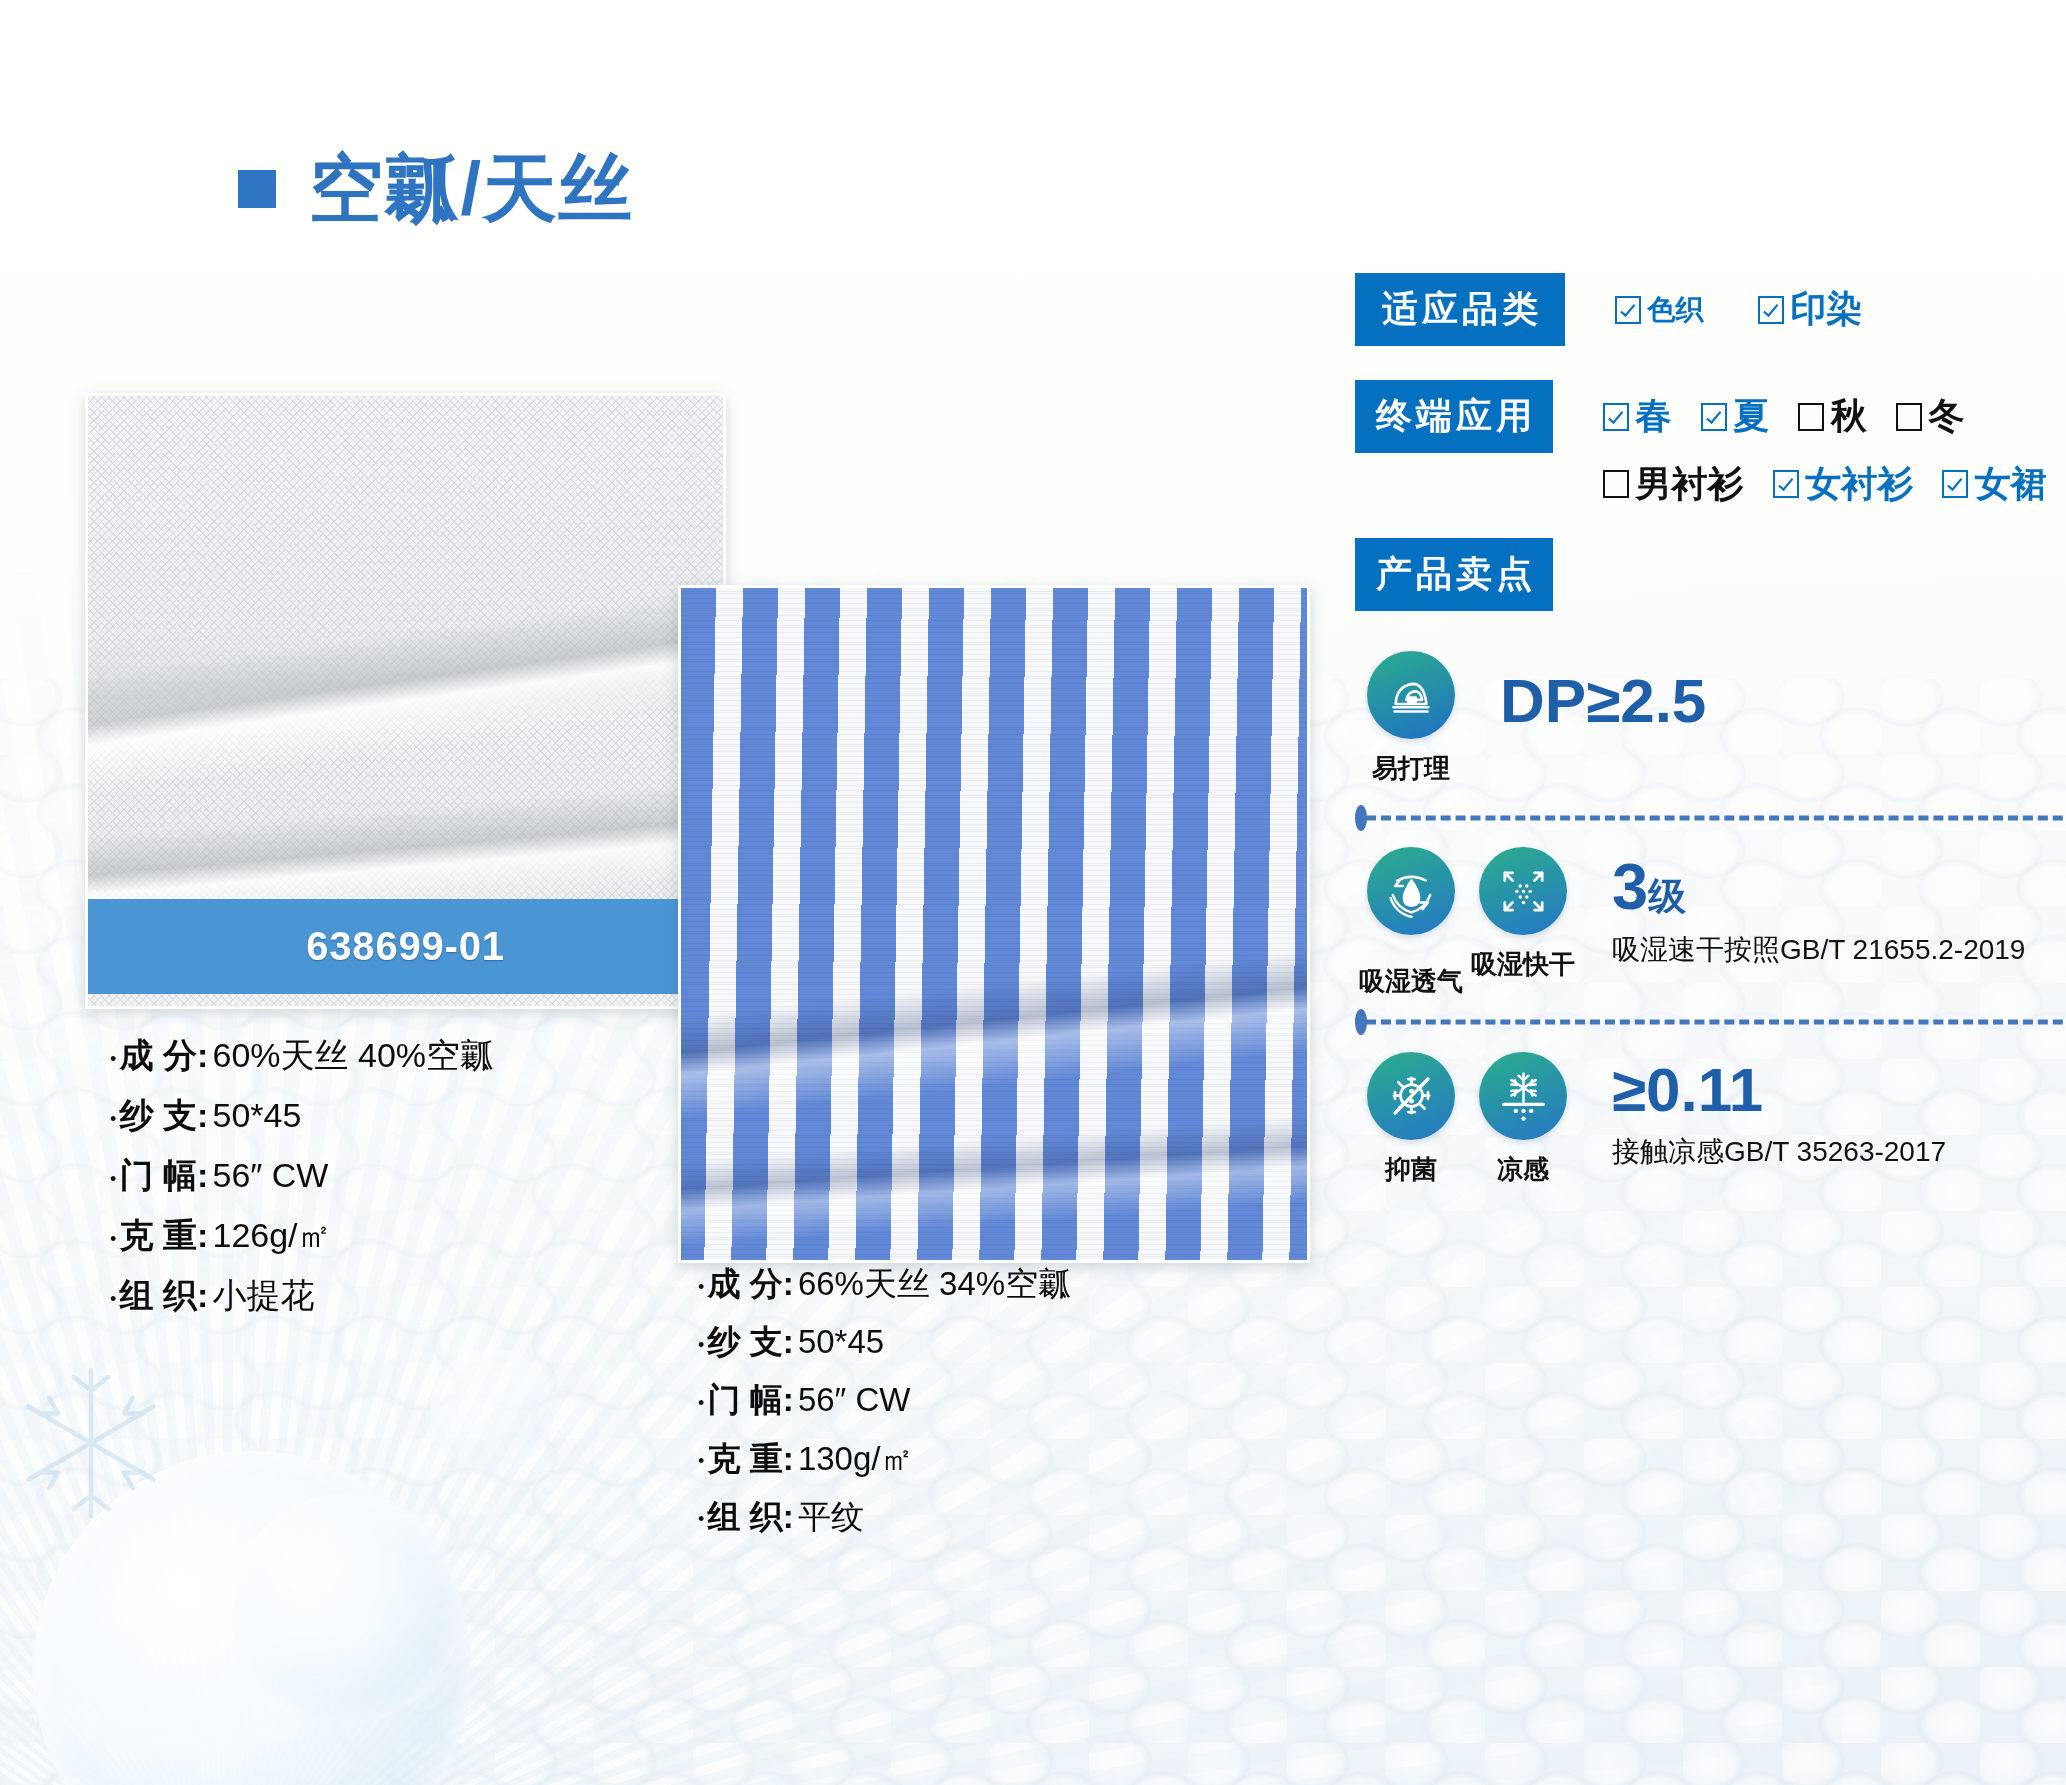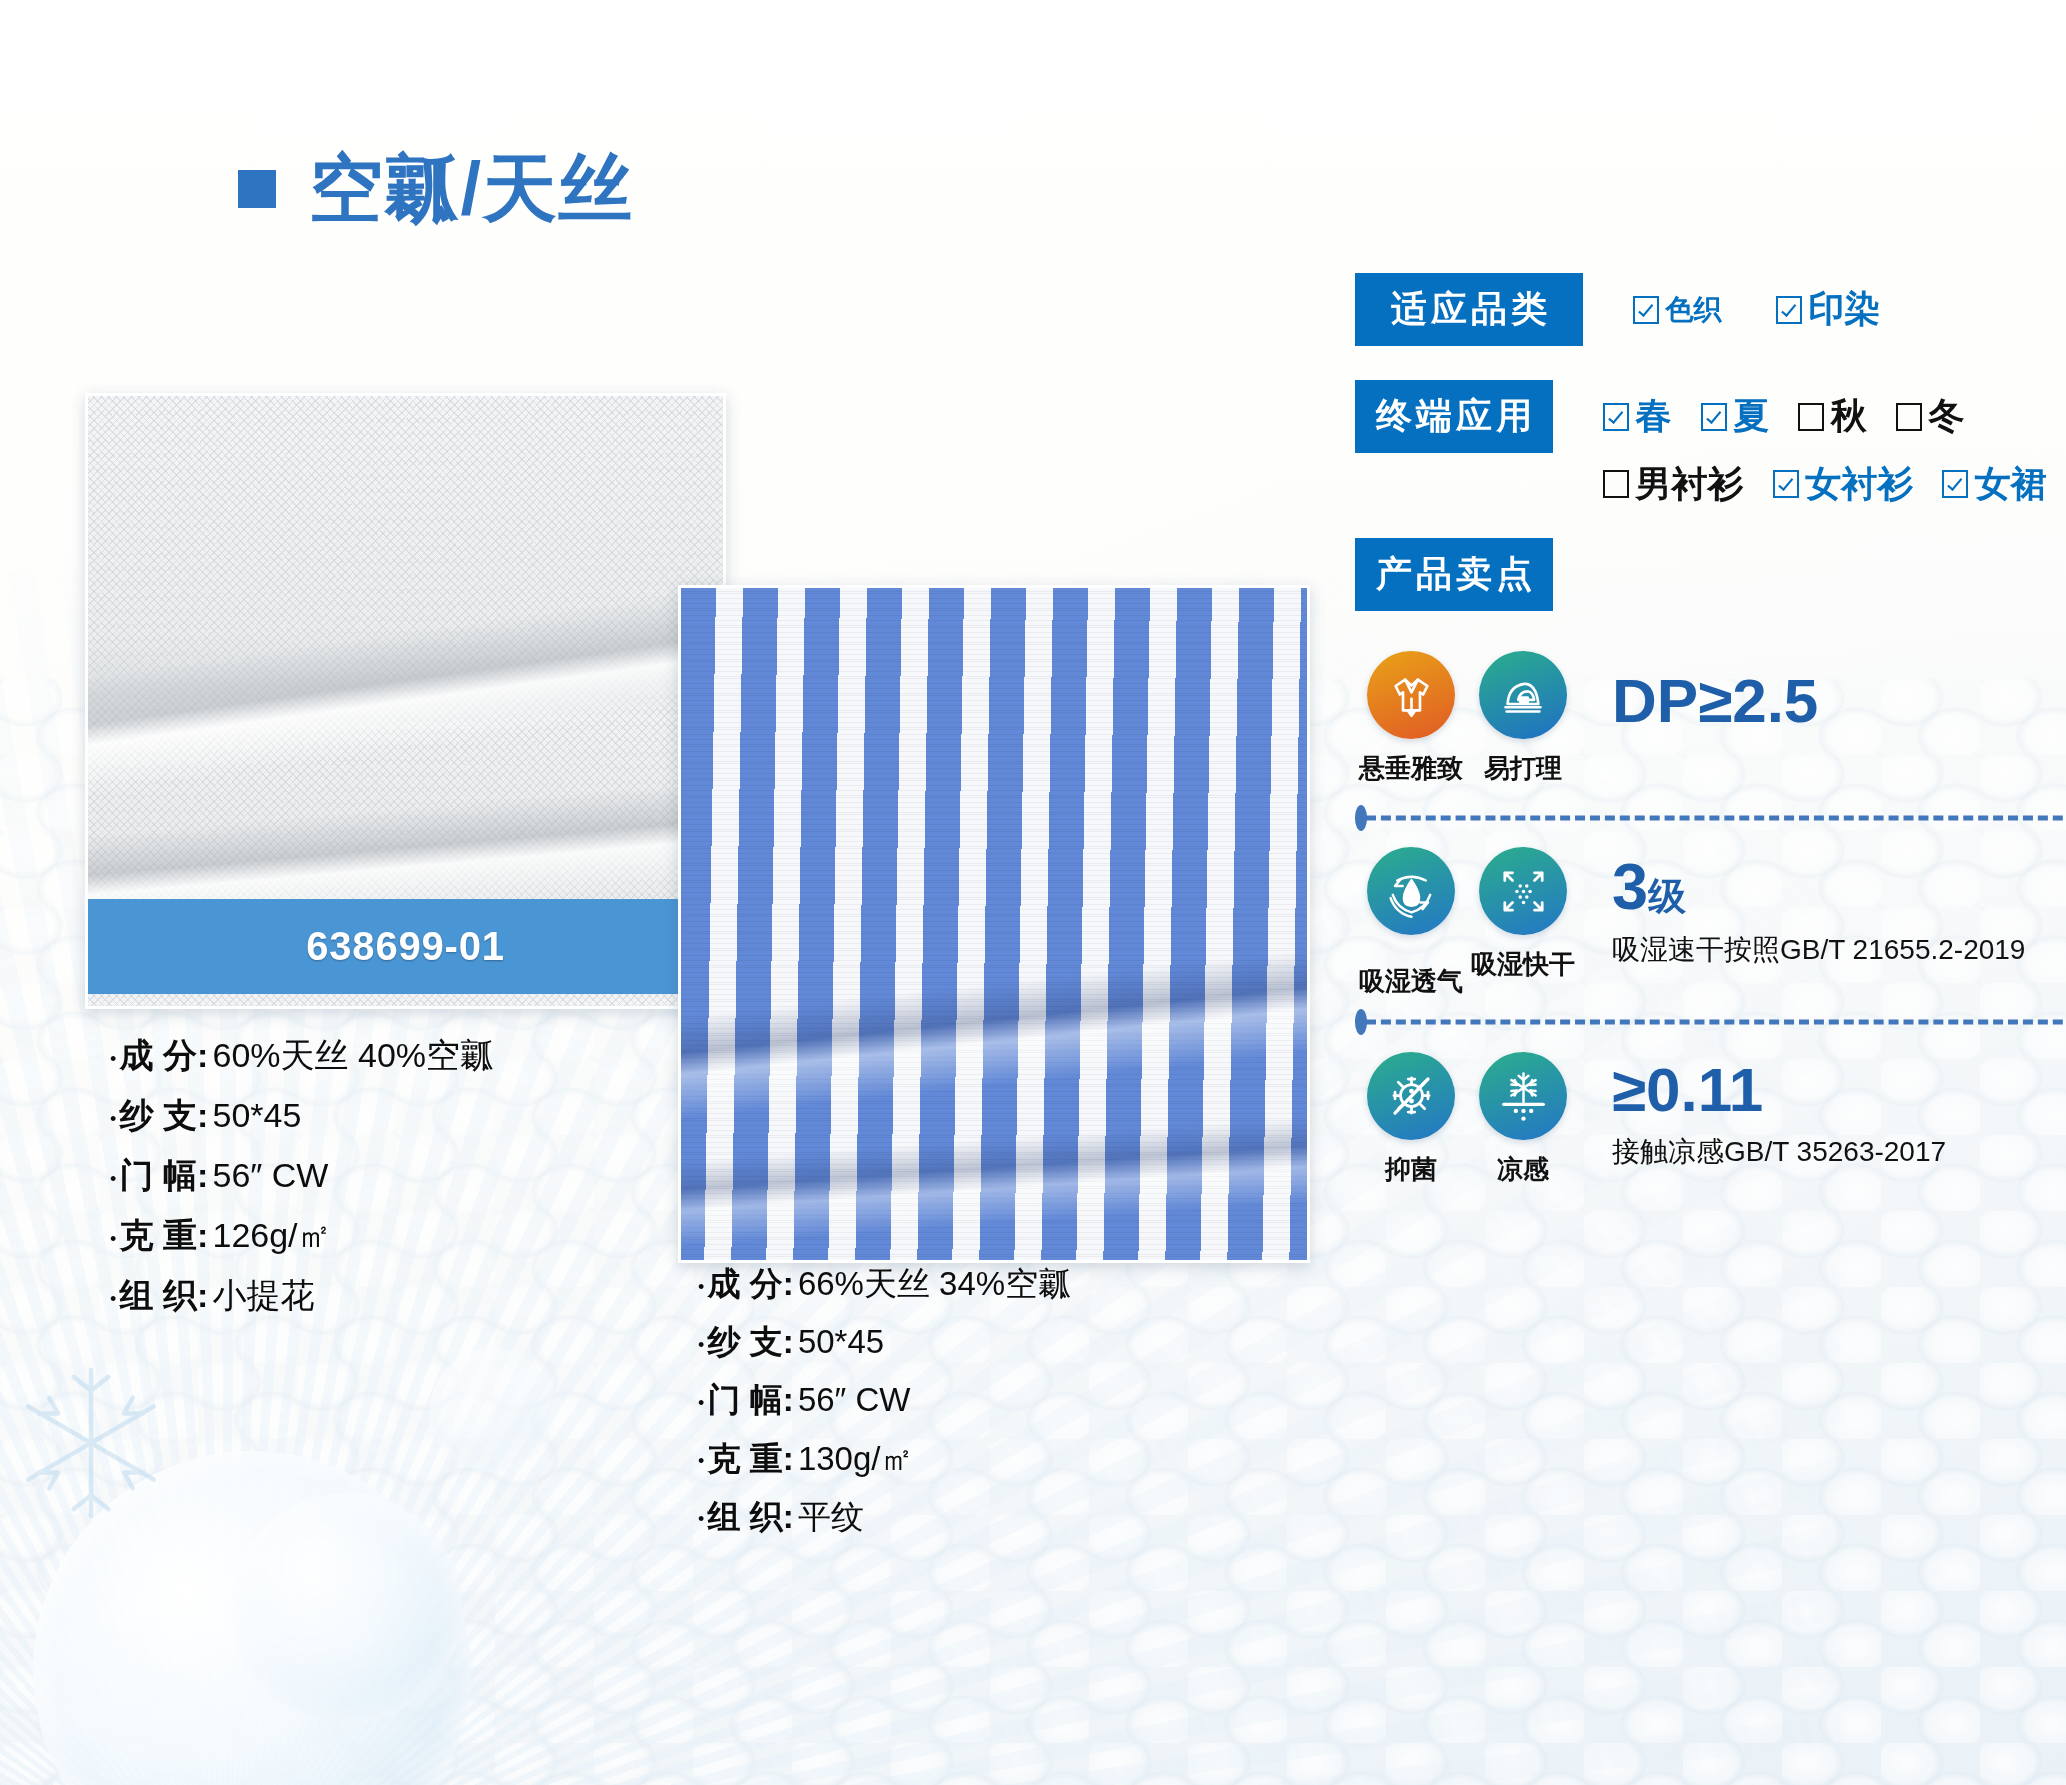--- a/index.html
+++ b/index.html
@@ -264,21 +264,21 @@
   <div class="spec-row" style="font-size:33px;">
     <span class="spec-bullet">•</span>
     <span class="spec-key">组 织:</span>
     <span class="spec-val">平纹</span>
   </div>
 </div>
 
 <div id="right-panel">
 
   <div style="display:flex; align-items:center; height:73px;">
-    <div class="tag-box" style="width:228px; height:100%; font-size:36px;">适应品类</div>
+    <div class="tag-box" style="width:210px; height:100%; font-size:36px;">适应品类</div>
     <div class="opt-row" style="margin-left:50px;">
       <div class="opt on" style="font-size:28px; margin-right:54px;">
         <span class="cbox" style="width:26px;height:28px;">
             <span class="tick"></span>
           </span>
         <span>色织</span>
       </div>
       <div class="opt on" style="font-size:36px;">
         <span class="cbox" style="width:26px;height:28px;">
             <span class="tick"></span>
@@ -332,30 +332,20 @@
         </div>
       </div>
     </div>
   </div>
 
   <div style="margin-top:29px;">
     <div class="tag-box" style="width:198px; height:73px; font-size:36px;">产品卖点</div>
 
     
     <div class="feature-row" style="margin-top:40px;">
-      <div class="feat-icon-col" style="width:112px;">
-        <div class="feat-pill" style="width:88px;height:88px;margin:0 auto;background:linear-gradient(160deg,#E9A318,#E05A25);">
-          <svg viewBox="0 0 100 100" width="53" height="53" fill="none" stroke="#fff" stroke-width="5" stroke-linejoin="round" stroke-linecap="round">
-            <path d="M38 22 L50 33 L62 22 L80 34 L72 50 L66 46 L66 80 L34 80 L34 46 L28 50 L20 34 Z"></path>
-            <path d="M38 22 L50 46 L62 22"></path>
-            <path d="M50 58 L50 88 M43 80 L50 90 L57 80"></path>
-          </svg>
-        </div>
-        <div class="feat-caption" style="font-size:26px; margin-top:12.4px;">悬垂雅致</div>
-      </div>
       <div class="feat-icon-col" style="width:112px;">
         <div class="feat-pill" style="width:88px;height:88px;margin:0 auto;background:linear-gradient(160deg,#2BAE8C,#1F6FC4);">
           <svg viewBox="0 0 100 100" width="53" height="53" fill="none" stroke="#fff" stroke-width="5" stroke-linejoin="round" stroke-linecap="round">
             <path d="M20 68 Q22 34 52 30 Q74 30 78 68 Z"></path>
             <path d="M40 60 Q44 44 58 44 Q68 46 70 60 Z"></path>
             <rect x="44" y="56" width="14" height="8"></rect>
             <path d="M16 74 L82 74 M18 82 L80 82"></path>
           </svg>
         </div>
         <div class="feat-caption" style="font-size:26px; margin-top:12.4px;">易打理</div>

